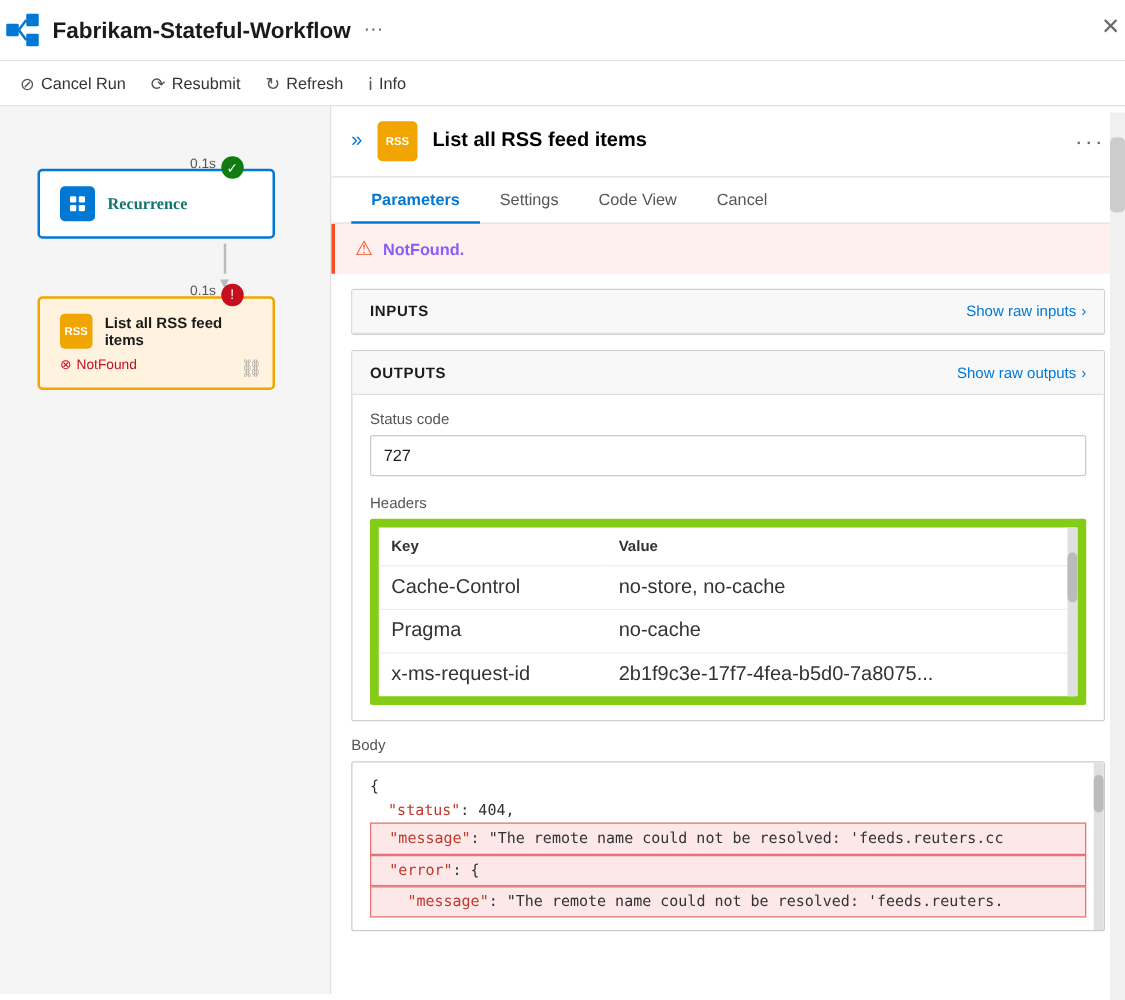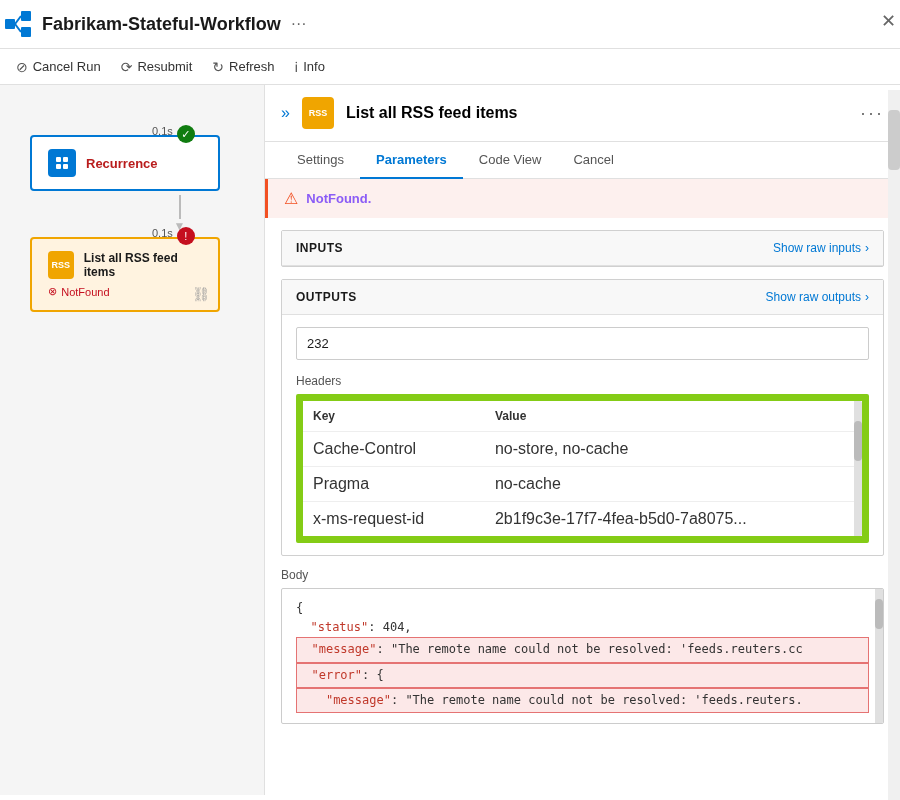--- a/index.html
+++ b/index.html
@@ -38,21 +38,21 @@
       position: relative; overflow: hidden;
     }
 
     
     .node-recurrence {
       background: #fff; border: 2px solid #0078d4; border-radius: 4px;
       padding: 12px 16px; display: flex; align-items: center; gap: 10px;
       position: relative; margin-top: 30px; width: 190px; margin-left: 10px;
     }
     .node-recurrence .node-icon { width: 28px; height: 28px; background: #0078d4; border-radius: 4px; display: flex; align-items: center; justify-content: center; color: #fff; font-size: 14px; }
-    .node-label { font-weight: 600; color: #b91c1c; }
+    .node-label { font-weight: 600; color: #0f766e; font-family: Liberation Serif, serif; }
     .node-badge {
       position: absolute; top: -12px; left: 120px;
       display: flex; align-items: flex-start; gap: 4px; font-size: 11px; color: #555;
     }
     .badge-success { width: 18px; height: 18px; background: #107c10; border-radius: 50%; display: flex; align-items: center; justify-content: center; color: #fff; font-size: 11px; }
     .badge-error { width: 18px; height: 18px; background: #c50f1f; border-radius: 50%; display: flex; align-items: center; justify-content: center; color: #fff; font-size: 11px; }
 
     
     .connector { display: flex; flex-direction: column; align-items: center; margin: 4px 0 4px 95px; }
     .connector-line { width: 2px; height: 24px; background: #bbb; }
@@ -228,22 +228,22 @@
     <div class="panel-header">
       <span class="expand-icon">»</span>
       <div class="panel-title-icon">
         <span style="font-size:9px;font-weight:bold;">RSS</span>
       </div>
       <span class="panel-title">List all RSS feed items</span>
       <span class="panel-more">···</span>
     </div>
 
     <div class="tabs">
+      <div class="tab active">Parameters</div>
       <div class="tab">Settings</div>
-      <div class="tab active">Parameters</div>
       <div class="tab">Code View</div>
       <div class="tab">Cancel</div>
     </div>
 
     <div class="panel-content">
 
       <div class="error-banner">
         <span class="error-banner-icon">⚠</span>
         <span class="error-banner-text">NotFound.</span>
       </div>
@@ -261,21 +261,22 @@
       <div class="section">
         <div class="section-header">
           <span class="section-title">OUTPUTS</span>
           <span class="section-action">
             <span>Show raw outputs</span>
             <span>›</span>
           </span>
         </div>
         <div class="section-body">
 
-          <div class="field-value" style="margin-bottom:14px;">232</div>
+          <div class="field-label">Status code</div>
+          <div class="field-value" style="margin-bottom:14px;">727</div>
 
           <div class="field-label">Headers</div>
           <div style="border:7px solid #84cc16; border-radius:2px; position:relative;">
             <table class="output-table">
               <thead>
                 <tr>
                   <th>Key</th>
                   <th>Value</th>
                 </tr>
               </thead>

